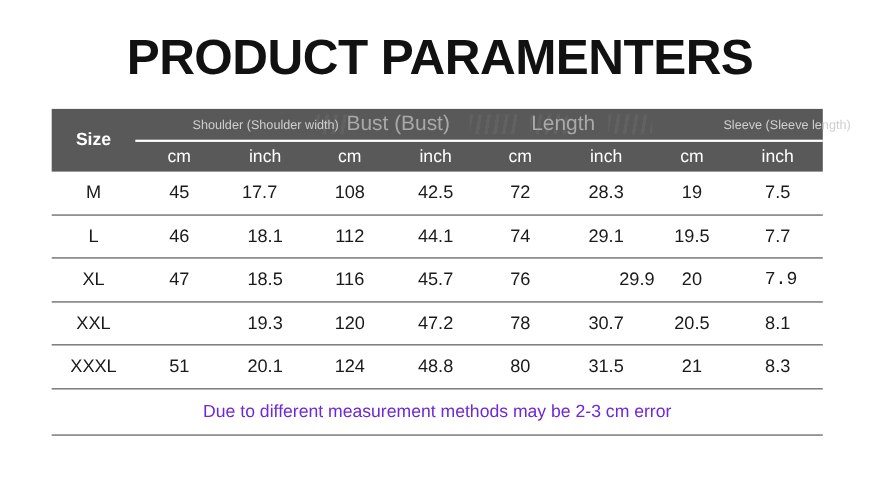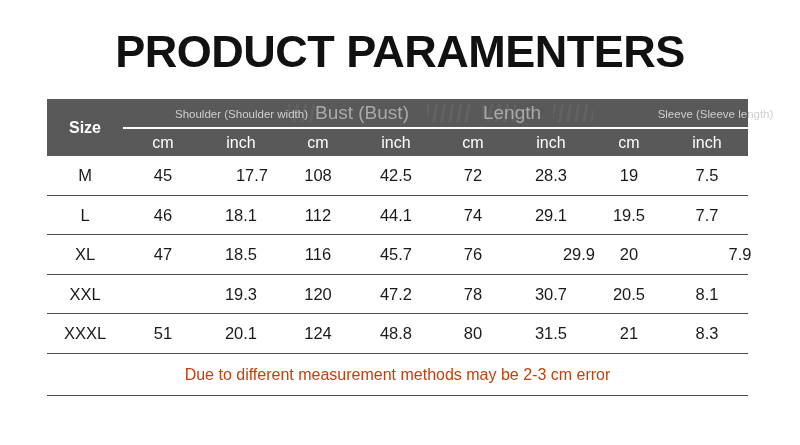--- a/index.html
+++ b/index.html
@@ -139,21 +139,21 @@
   .cell.size-col { font-size: 16.5px; }
 
   
   .foot-note {
     position: relative;
     width: 701px;
     height: 41px;
     line-height: 41px;
     text-align: center;
     font-size: 16px;
-    color: #c2410c;
+    color: #6d28d9;
     border-top: 1.3px solid #4a4a4a;
     border-bottom: 1.3px solid #4a4a4a;
     white-space: nowrap;
   }
 </style>
 </head>
 <body>
 
 <div class="title">PRODUCT PARAMENTERS</div>
 
@@ -183,21 +183,21 @@
     <div class="unit-label" style="left:465px; width:78px;">inch</div>
     <div class="unit-label" style="left:543px; width:78px;">cm</div>
     <div class="unit-label" style="left:621px; width:78px;">inch</div>
   </div>
 
   <div class="tbody">
 
     <div class="row">
       <div class="cell size-col" style="left:0px;   width:76px;">M</div>
       <div class="cell" style="left:77px;  width:78px;">45</div>
-      <div class="cell" style="left:166px; width:78px;">17.7</div>
+      <div class="cell" style="left:150px; width:78px;">17.7</div>
       <div class="cell" style="left:232px; width:78px;">108</div>
       <div class="cell" style="left:310px; width:78px;">42.5</div>
       <div class="cell" style="left:387px; width:78px;">72</div>
       <div class="cell" style="left:465px; width:78px;">28.3</div>
       <div class="cell" style="left:543px; width:78px;">19</div>
       <div class="cell" style="left:621px; width:78px;">7.5</div>
     </div>
 
     <div class="row">
       <div class="cell size-col" style="left:0px;   width:76px;">L</div>
@@ -213,21 +213,21 @@
 
     <div class="row">
       <div class="cell size-col" style="left:0px;   width:76px;">XL</div>
       <div class="cell" style="left:77px;  width:78px;">47</div>
       <div class="cell" style="left:155px; width:78px;">18.5</div>
       <div class="cell" style="left:232px; width:78px;">116</div>
       <div class="cell" style="left:310px; width:78px;">45.7</div>
       <div class="cell" style="left:387px; width:78px;">76</div>
       <div class="cell" style="left:493px; width:78px;">29.9</div>
       <div class="cell" style="left:543px; width:78px;">20</div>
-      <div class="cell" style="left:654px; width:78px;">7.9</div>
+      <div class="cell" style="left:624px; width:78px;font-family:Liberation Mono, monospace;">7.9</div>
     </div>
 
     <div class="row">
       <div class="cell size-col" style="left:0px;   width:76px;">XXL</div>
       <div class="cell" style="left:155px; width:78px;">19.3</div>
       <div class="cell" style="left:232px; width:78px;">120</div>
       <div class="cell" style="left:310px; width:78px;">47.2</div>
       <div class="cell" style="left:387px; width:78px;">78</div>
       <div class="cell" style="left:465px; width:78px;">30.7</div>
       <div class="cell" style="left:543px; width:78px;">20.5</div>

